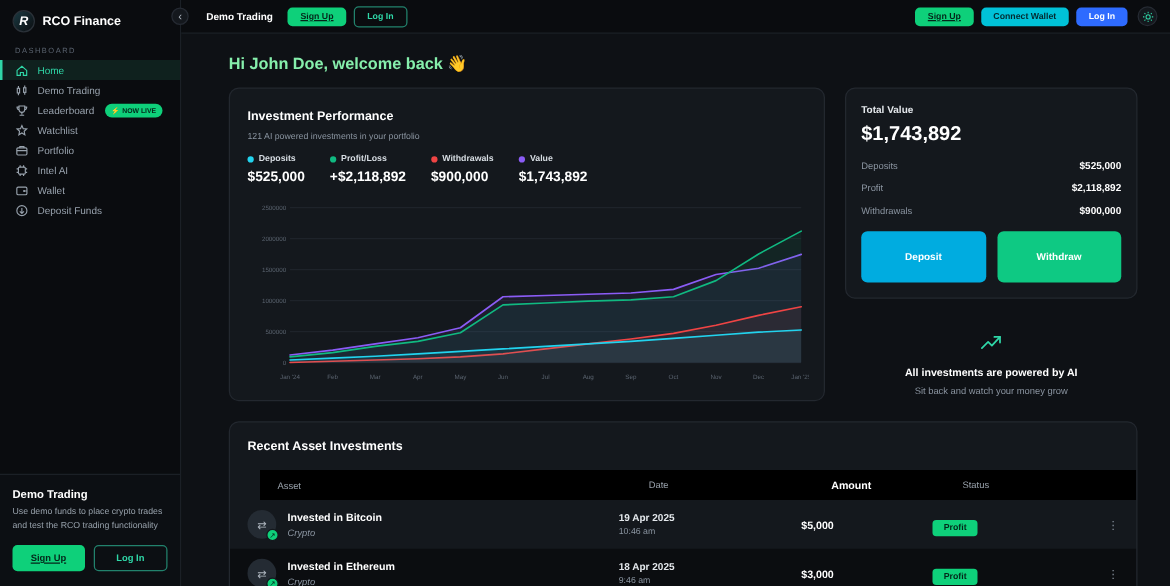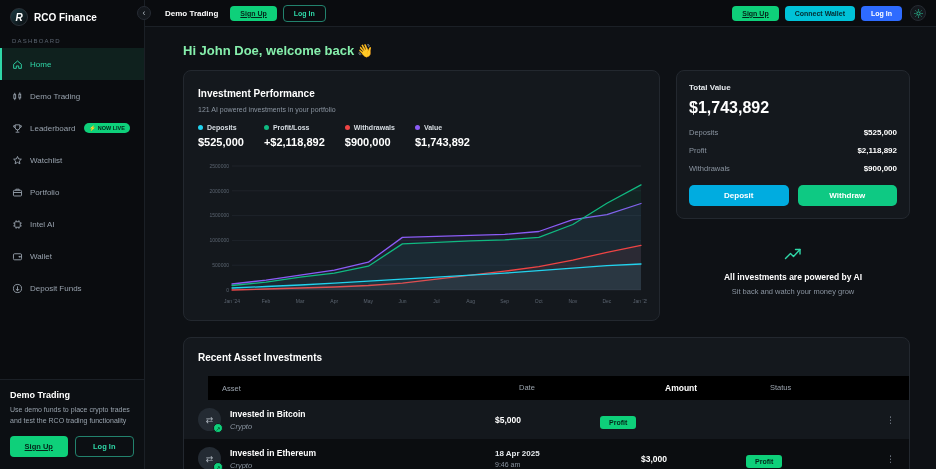--- a/index.html
+++ b/index.html
@@ -10,21 +10,21 @@
   
   .sidebar { width:145px; background:#0a0c0f; border-right:1px solid #1b2026;
     display:flex; flex-direction:column; flex-shrink:0; }
   .logo-row { display:flex; align-items:center; gap:6px; padding:8px 10px 6px; cursor:pointer; }
   .logo-mark { width:18px; height:18px; border-radius:50%; flex-shrink:0;
     background:linear-gradient(135deg,#1b3a42,#0b0d10); border:1px solid #2a3138;
     color:#fff; font-weight:bold; font-style:italic; font-size:10px;
     display:flex; align-items:center; justify-content:center; }
   .logo-text { font-size:10px; font-weight:bold; color:#fff; white-space:nowrap; }
   .section-label { font-size:6px; color:#5b6470; letter-spacing:1.2px; padding:6px 12px 4px; }
-  .menu-item { display:flex; align-items:center; gap:7px; padding:0 10px; height:32px;
+  .menu-item { display:flex; align-items:center; gap:7px; padding:0 10px; height:16px;
     font-size:8px; color:#98a2ad; cursor:pointer; border-left:2px solid transparent; }
   .menu-item .mi-icon { width:11px; height:11px; display:flex; align-items:center; color:inherit; }
   .menu-item .mi-icon svg { width:11px; height:11px; }
   .menu-item.active { background:#0f211e; color:#2fd8a8; border-left-color:#2fd8a8; }
   .badge-live { background:#0ed07a; color:#04261a; font-size:5.5px; font-weight:bold;
     padding:2px 5px; border-radius:7px; margin-left:2px; white-space:nowrap; }
   .promo { margin-top:auto; padding:10px 10px 12px; background:#0c0f13; border-top:1px solid #1b2026; }
   .promo-title { font-size:9px; font-weight:bold; color:#fff; margin-bottom:5px; }
   .promo-desc { font-size:7px; color:#97a1ab; line-height:1.55; margin-bottom:9px; }
   .promo-btns { display:flex; gap:7px; }
@@ -72,21 +72,21 @@
   .chart-wrap text { font-family:"Liberation Sans",sans-serif; }
 
   .right-col { width:234px; display:flex; flex-direction:column; flex-shrink:0; }
   .total { padding:12px; }
   .tv-label { font-size:8px; font-weight:bold; color:#e4e8ec; }
   .tv-value { font-size:16px; font-weight:bold; color:#fff; margin:7px 0 11px; }
   .tv-row { display:flex; justify-content:space-between; align-items:center;
     font-size:7.5px; color:#8a94a0; margin:9px 0; }
   .tv-row .tv-val { color:#fff; font-weight:bold; font-size:8px; }
   .tv-btns { display:flex; gap:9px; margin-top:12px; }
-  .tv-btns .btn { flex:1; font-size:8px; padding:6px 0; border-radius:5px;text-align:center; }
+  .tv-btns .btn { flex:1; font-size:8px; padding:16px 0; border-radius:5px;text-align:center; }
 
   .ai-note { text-align:center; margin-top:28px; }
   .ai-title { font-size:8.5px; font-weight:bold; color:#fff; margin-top:7px; }
   .ai-sub { font-size:7.5px; color:#8a94a0; margin-top:5px; }
 
   
   .invest { margin-top:16px; padding-top:12px; overflow:hidden; }
   .invest .card-title { padding:2px 14px 13px; display:block; }
   .t-head { display:flex; background:#000000; padding:7px 14px; font-size:7.5px; color:#9aa3ad;margin-left:24px; }
   .t-row { display:flex; align-items:center; padding:8px 14px; }
@@ -347,20 +347,24 @@
           </div>
         <div id="t-rows">
             <div class="t-row">
               <div class="col-asset">
                 <span class="asset-ic">⇄<span class="mini">↗</span></span>
                 <span>
                   <div class="a-title">Invested in Bitcoin</div>
                   <div class="a-sub">Crypto</div>
                 </span>
               </div>
+              <div class="col-date">
+                <div class="d-date">19 Apr 2025</div>
+                <div class="d-time">10:46 am</div>
+              </div>
               <div class="col-amount">$5,000</div>
               <div class="col-status"><span class="status-badge">Profit</span></div>
               <div class="col-menu">⋮</div>
             </div>
             <div class="t-row alt">
               <div class="col-asset">
                 <span class="asset-ic">⇄<span class="mini">↗</span></span>
                 <span>
                   <div class="a-title">Invested in Ethereum</div>
                   <div class="a-sub">Crypto</div>

